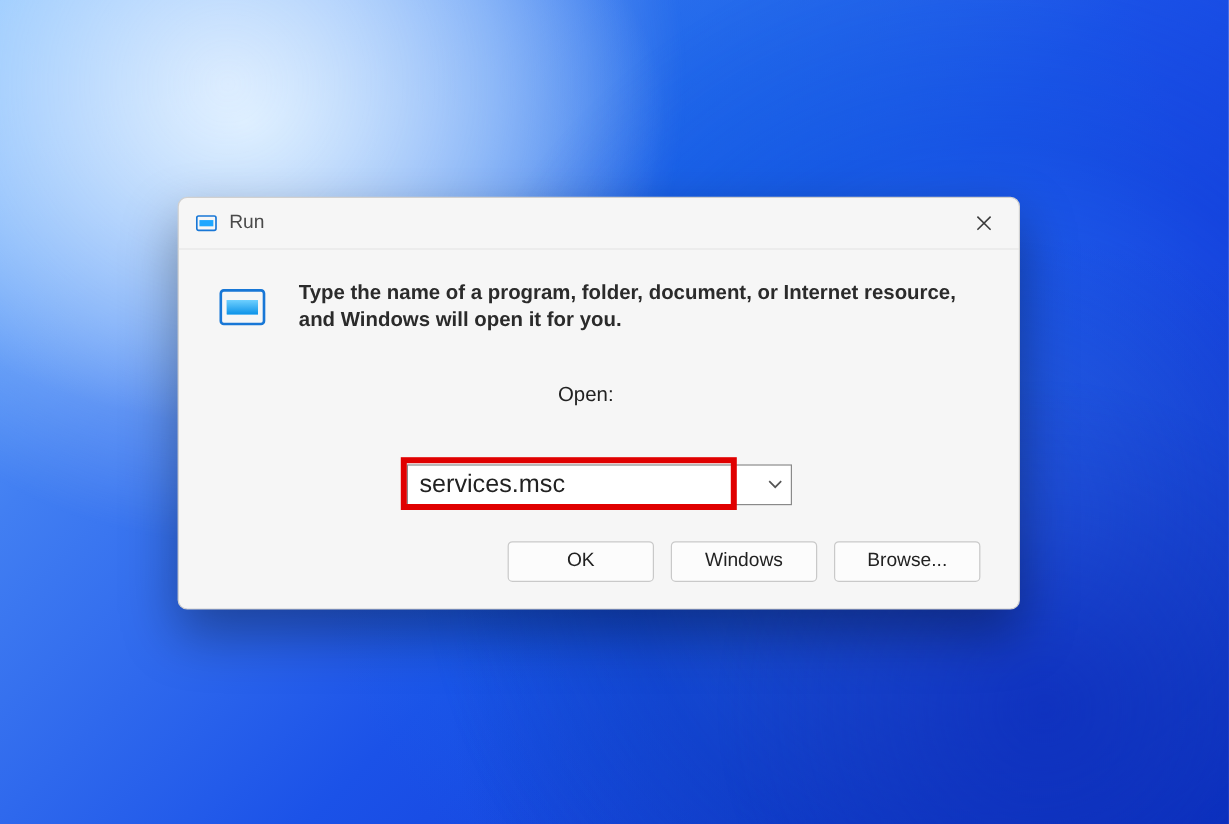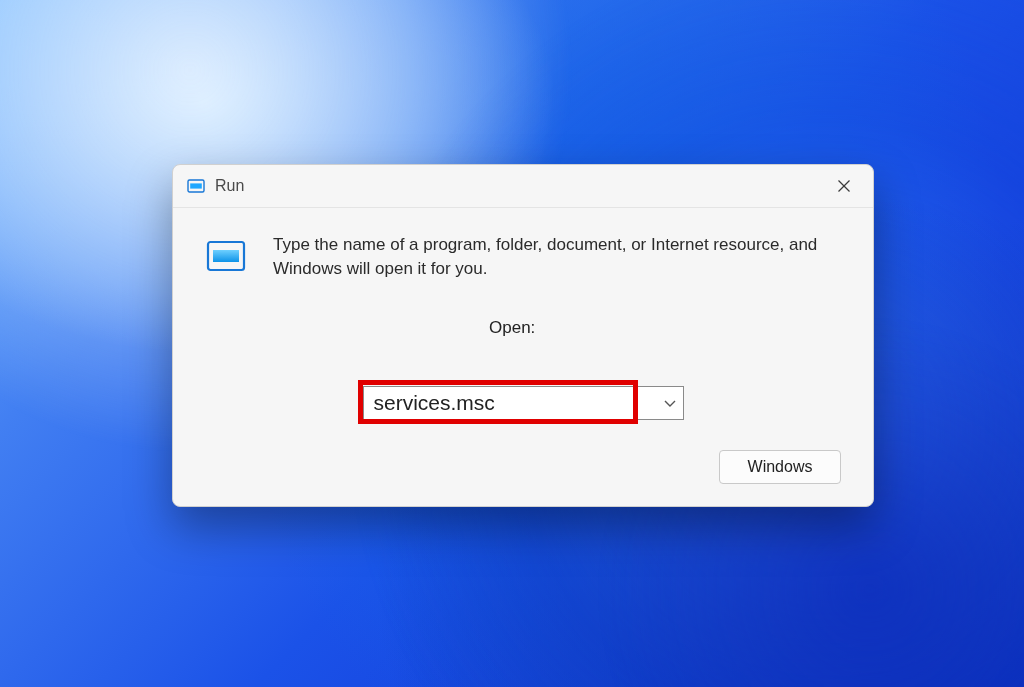--- a/index.html
+++ b/index.html
@@ -14,21 +14,21 @@
       linear-gradient(135deg,#6fb4ff 0%,#427ff2 25%,#1b52e8 55%,#0b2bd0 100%);
   }
   
   .petal{position:absolute;border-radius:50%;filter:blur(2px);}
   .p1{width:900px;height:900px;left:-260px;top:-380px;background:radial-gradient(circle at 50% 50%, rgba(255,255,255,0.55) 0%, rgba(210,232,255,0.35) 35%, transparent 60%);}
   .p2{width:1100px;height:1100px;left:280px;top:-120px;background:radial-gradient(circle at 50% 50%, rgba(60,120,255,0.55) 0%, rgba(20,70,220,0.3) 40%, transparent 62%);}
   .p3{width:700px;height:700px;left:520px;top:240px;background:radial-gradient(circle at 50% 50%, rgba(10,40,190,0.6) 0%, transparent 55%);}
 
   .dialog{
     position:absolute;
-    left:172px;top:164px;
+    left:148px;top:164px;
     width:700px;
     background:#f6f6f6;
     border:1px solid #d0d0d0;
     border-radius:8px;
     box-shadow:0 20px 45px rgba(0,0,0,0.35);
   }
   .titlebar{
     display:flex;align-items:center;
     padding:8px 12px 8px 14px;
     border-bottom:1px solid #e4e4e4;
@@ -40,21 +40,21 @@
   .title-text{color:#4a4a4a;font-size:16px;flex:1;}
   .close-btn{
     width:34px;height:26px;display:flex;align-items:center;justify-content:center;
     color:#3b3b3b;cursor:default;border-radius:4px;
   }
   .close-btn svg{width:14px;height:14px;}
 
   .body{
     padding:24px 32px 8px 32px;
   }
-  .body-row{display:flex;align-items:flex-end;}
+  .body-row{display:flex;align-items:flex-start;font-weight:bold;}
   .run-icon{
     width:42px;flex:0 0 42px;margin-right:26px;margin-top:4px;
   }
   .instruction{
     color:#2b2b2b;font-size:17px;line-height:1.38;
   }
 
   .open-row{
     display:flex;align-items:center;
     padding:0 32px 0 32px;
@@ -158,16 +158,18 @@
       <span class="combo-caret">
         <svg width="12" height="8" viewBox="0 0 12 8">
           <polyline points="1,1 6,6 11,1" fill="none" stroke="#555" stroke-width="1.4"></polyline>
         </svg>
       </span>
       <div class="highlight-box"></div>
     </div>
   </div>
 
   <div class="button-row">
+    <button class="win-btn">OK</button>
     <button class="win-btn">Windows</button>
+    <button class="win-btn">Browse...</button>
   </div>
 
 </div>
 
 </body></html>

